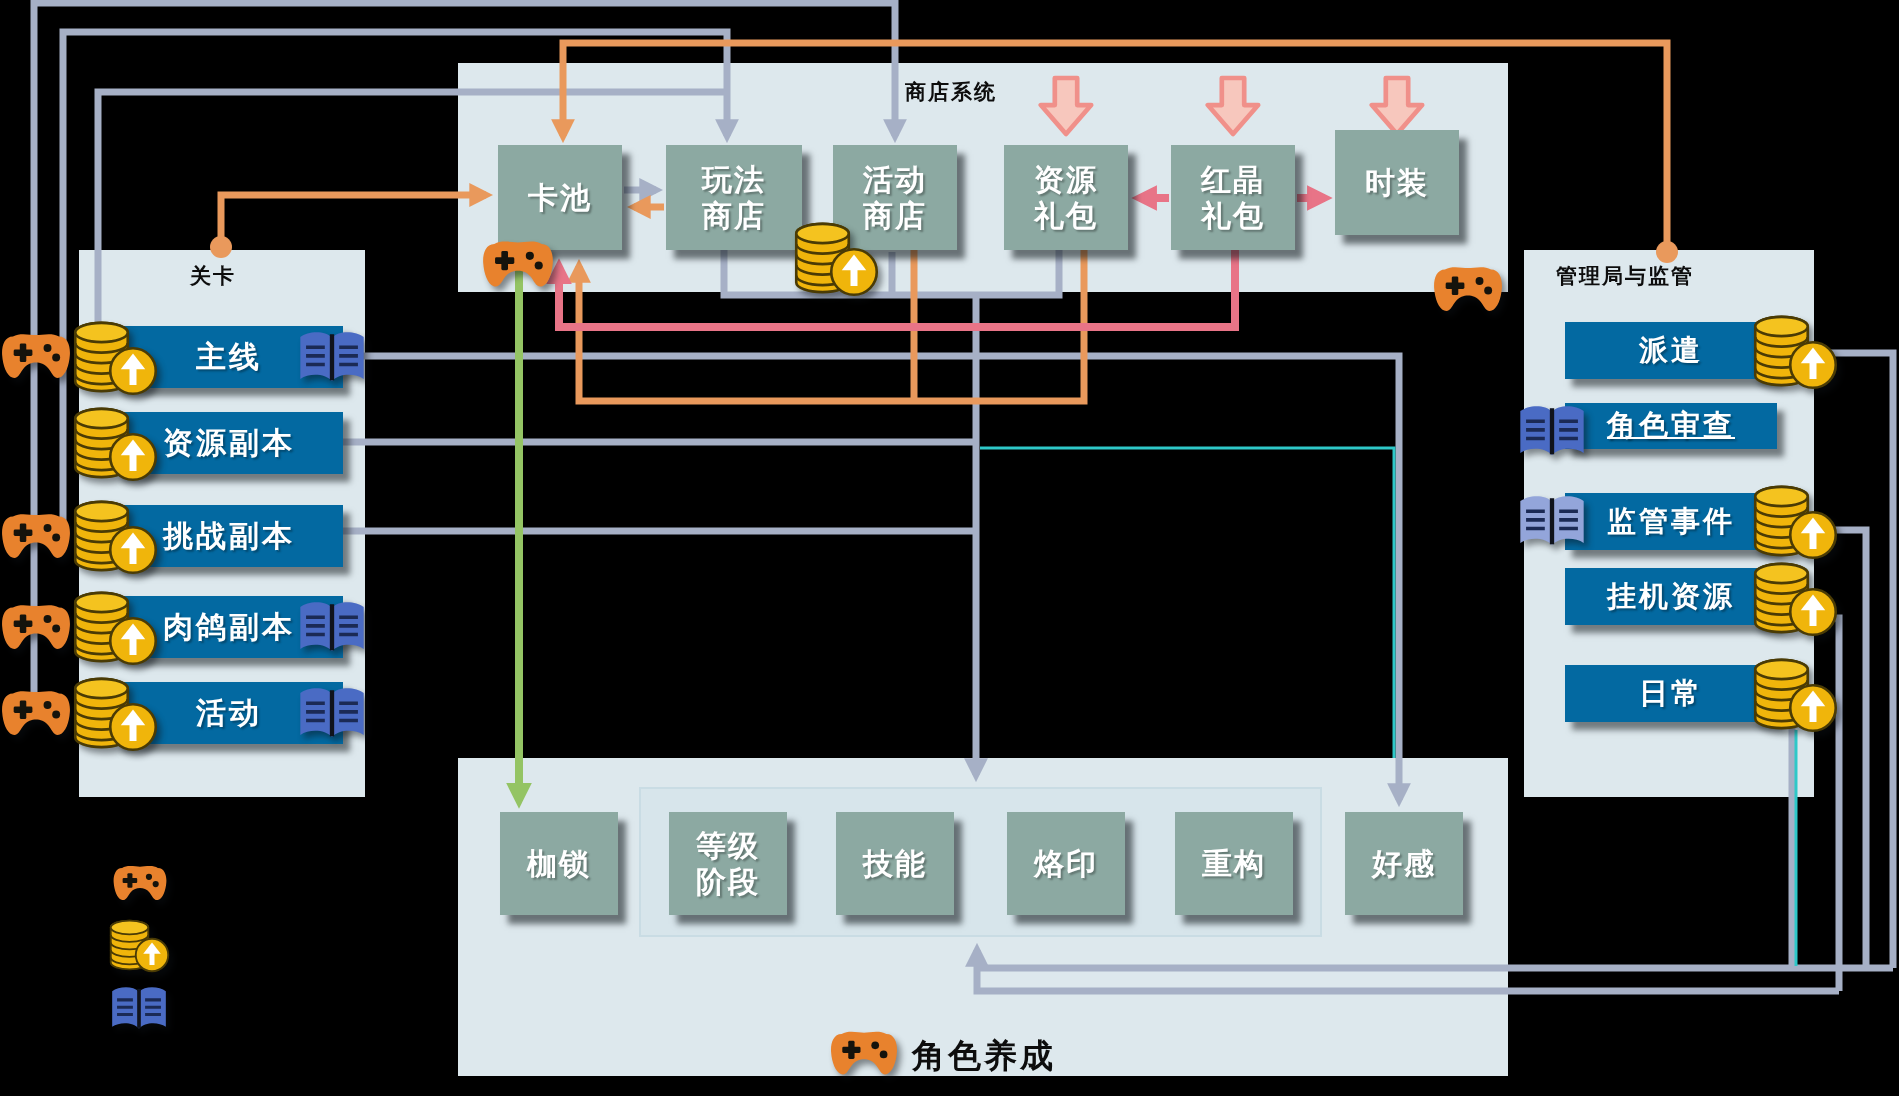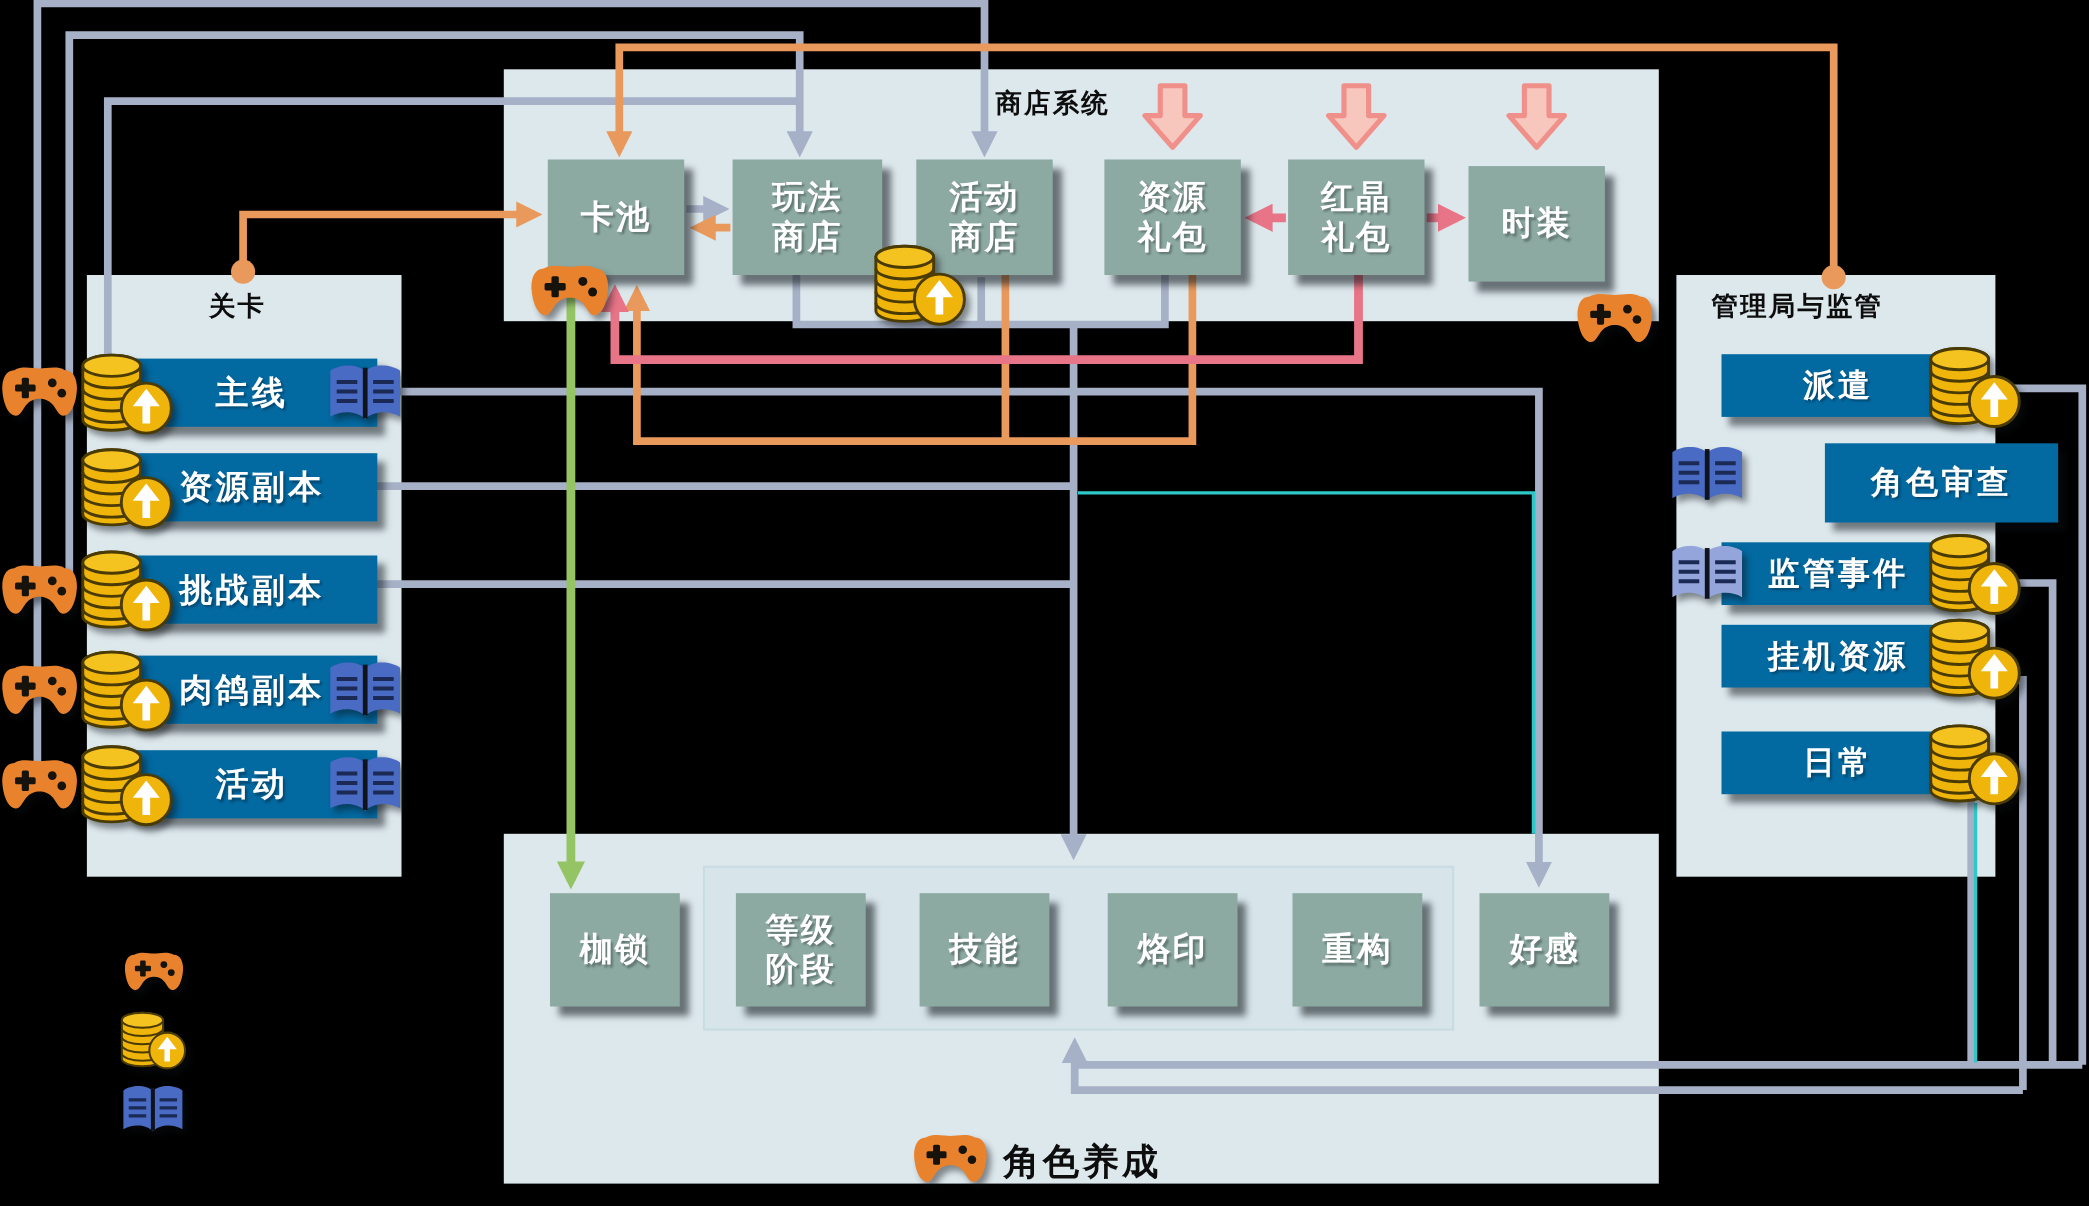--- a/index.html
+++ b/index.html
@@ -1,20 +1,20 @@
 <!DOCTYPE html>
 <html><head>
 <meta charset="utf-8">
 <style>
   html,body{margin:0;padding:0;background:#000;}
   #stage{position:relative;width:1899px;height:1096px;background:#000;overflow:hidden;
          font-family:"Liberation Sans","DejaVu Sans",sans-serif;}
   .panel{position:absolute;background:#dde8ed;z-index:1;}
   .panel-inner{position:absolute;background:#d7e5eb;border:2px solid #c9dce4;z-index:1;}
-  .hdr{position:absolute;z-index:3;color:#0d0d0d;font-size:24px;font-weight:600;letter-spacing:2px;white-space:nowrap;}
+  .hdr{position:absolute;z-index:3;color:#0d0d0d;font-size:21px;font-weight:600;letter-spacing:2px;white-space:nowrap;}
   .box{position:absolute;z-index:3;background:#8ca9a2;color:#fff;font-weight:700;font-size:30px;
        line-height:1.18;letter-spacing:2px;display:flex;align-items:center;justify-content:center;
        text-align:center;box-shadow:8px 9px 6px rgba(10,16,20,.55);padding:0 24px;box-sizing:border-box;
        word-break:break-all;text-shadow:2px 2px 2px rgba(0,0,0,.3);}
   .bar{position:absolute;z-index:3;background:#0369a1;color:#fff;font-weight:700;font-size:30px;
        letter-spacing:3px;display:flex;align-items:center;justify-content:center;text-align:center;
        box-shadow:7px 8px 6px rgba(10,16,20,.5);text-shadow:2px 2px 2px rgba(0,0,0,.3);}
   .bar.small{font-size:29px;}
   svg.wires{position:absolute;left:0;top:0;z-index:2;}
   svg.ic{position:absolute;z-index:4;overflow:visible;filter:drop-shadow(4px 5px 3px rgba(10,16,20,.45));}
@@ -133,30 +133,30 @@
 
   <div class="hdr" style="left:905px;top:78px;">商店系统</div>
   <div class="hdr" style="left:190px;top:262px;">关卡</div>
   <div class="hdr" style="left:1556px;top:262px;">管理局与监管</div>
 
   <div class="box" style="left:498px;top:145px;width:124px;height:105px;">卡池</div>
   <div class="box" style="left:666px;top:145px;width:136px;height:105px;">玩法商店</div>
   <div class="box" style="left:833px;top:145px;width:124px;height:105px;">活动商店</div>
   <div class="box" style="left:1004px;top:145px;width:124px;height:105px;">资源礼包</div>
   <div class="box" style="left:1171px;top:145px;width:124px;height:105px;">红晶礼包</div>
-  <div class="box" style="left:1335px;top:151px;width:124px;height:105px;">时装</div>
+  <div class="box" style="left:1335px;top:130px;width:124px;height:105px;">时装</div>
 
   <div class="bar" style="left:115px;top:326px;width:228px;height:62px;">主线</div>
   <div class="bar" style="left:115px;top:412px;width:228px;height:62px;">资源副本</div>
   <div class="bar" style="left:115px;top:505px;width:228px;height:62px;">挑战副本</div>
   <div class="bar" style="left:115px;top:596px;width:228px;height:62px;">肉鸽副本</div>
   <div class="bar" style="left:115px;top:682px;width:228px;height:62px;">活动</div>
 
   <div class="bar small" style="left:1565px;top:322px;width:212px;height:57px;">派遣</div>
-  <div class="bar small" style="left:1659px;top:403px;width:212px;height:72px;">角色审查</div>
+  <div class="bar small" style="left:1565px;top:403px;width:212px;height:46px;text-decoration:underline;">角色审查</div>
   <div class="bar small" style="left:1565px;top:493px;width:212px;height:57px;">监管事件</div>
   <div class="bar small" style="left:1565px;top:568px;width:212px;height:57px;">挂机资源</div>
   <div class="bar small" style="left:1565px;top:665px;width:212px;height:57px;">日常</div>
 
   <div class="box" style="left:500px;top:812px;width:118px;height:103px;">枷锁</div>
   <div class="box" style="left:669px;top:812px;width:118px;height:103px;">等级阶段</div>
   <div class="box" style="left:836px;top:812px;width:118px;height:103px;">技能</div>
   <div class="box" style="left:1007px;top:812px;width:118px;height:103px;">烙印</div>
   <div class="box" style="left:1175px;top:812px;width:118px;height:103px;">重构</div>
   <div class="box" style="left:1345px;top:812px;width:118px;height:103px;">好感</div>

